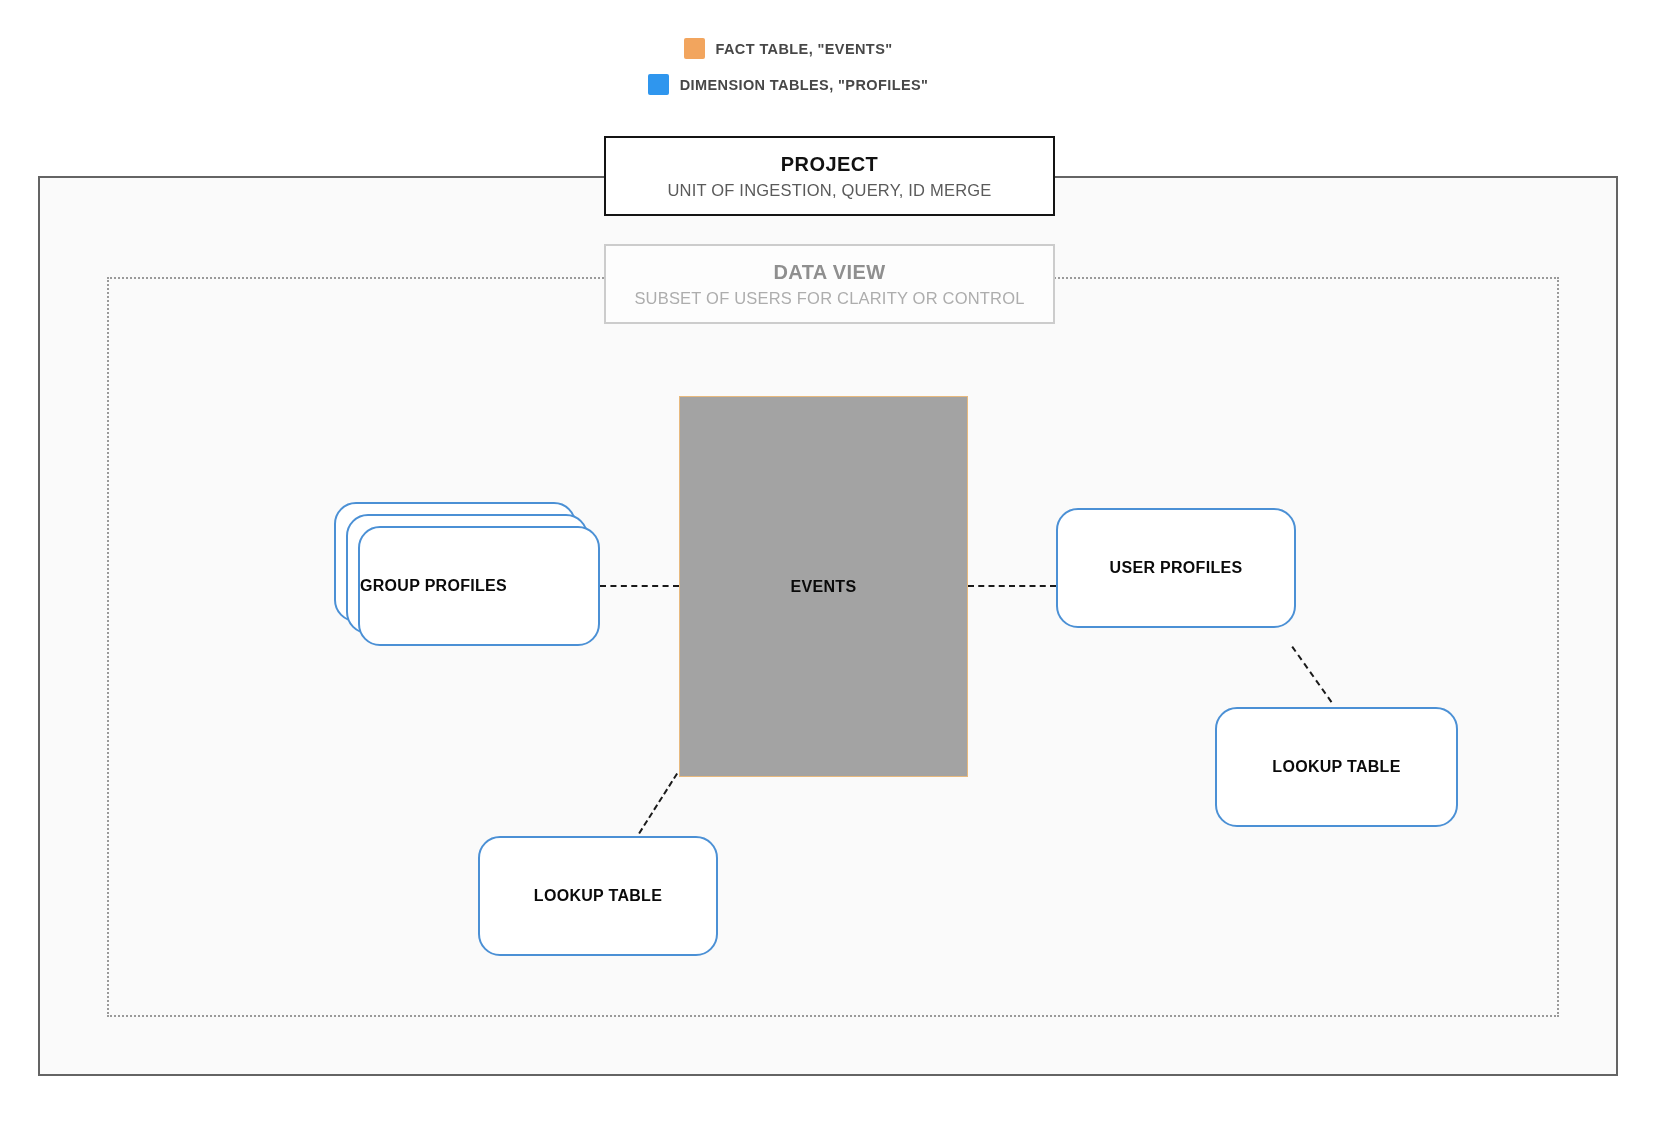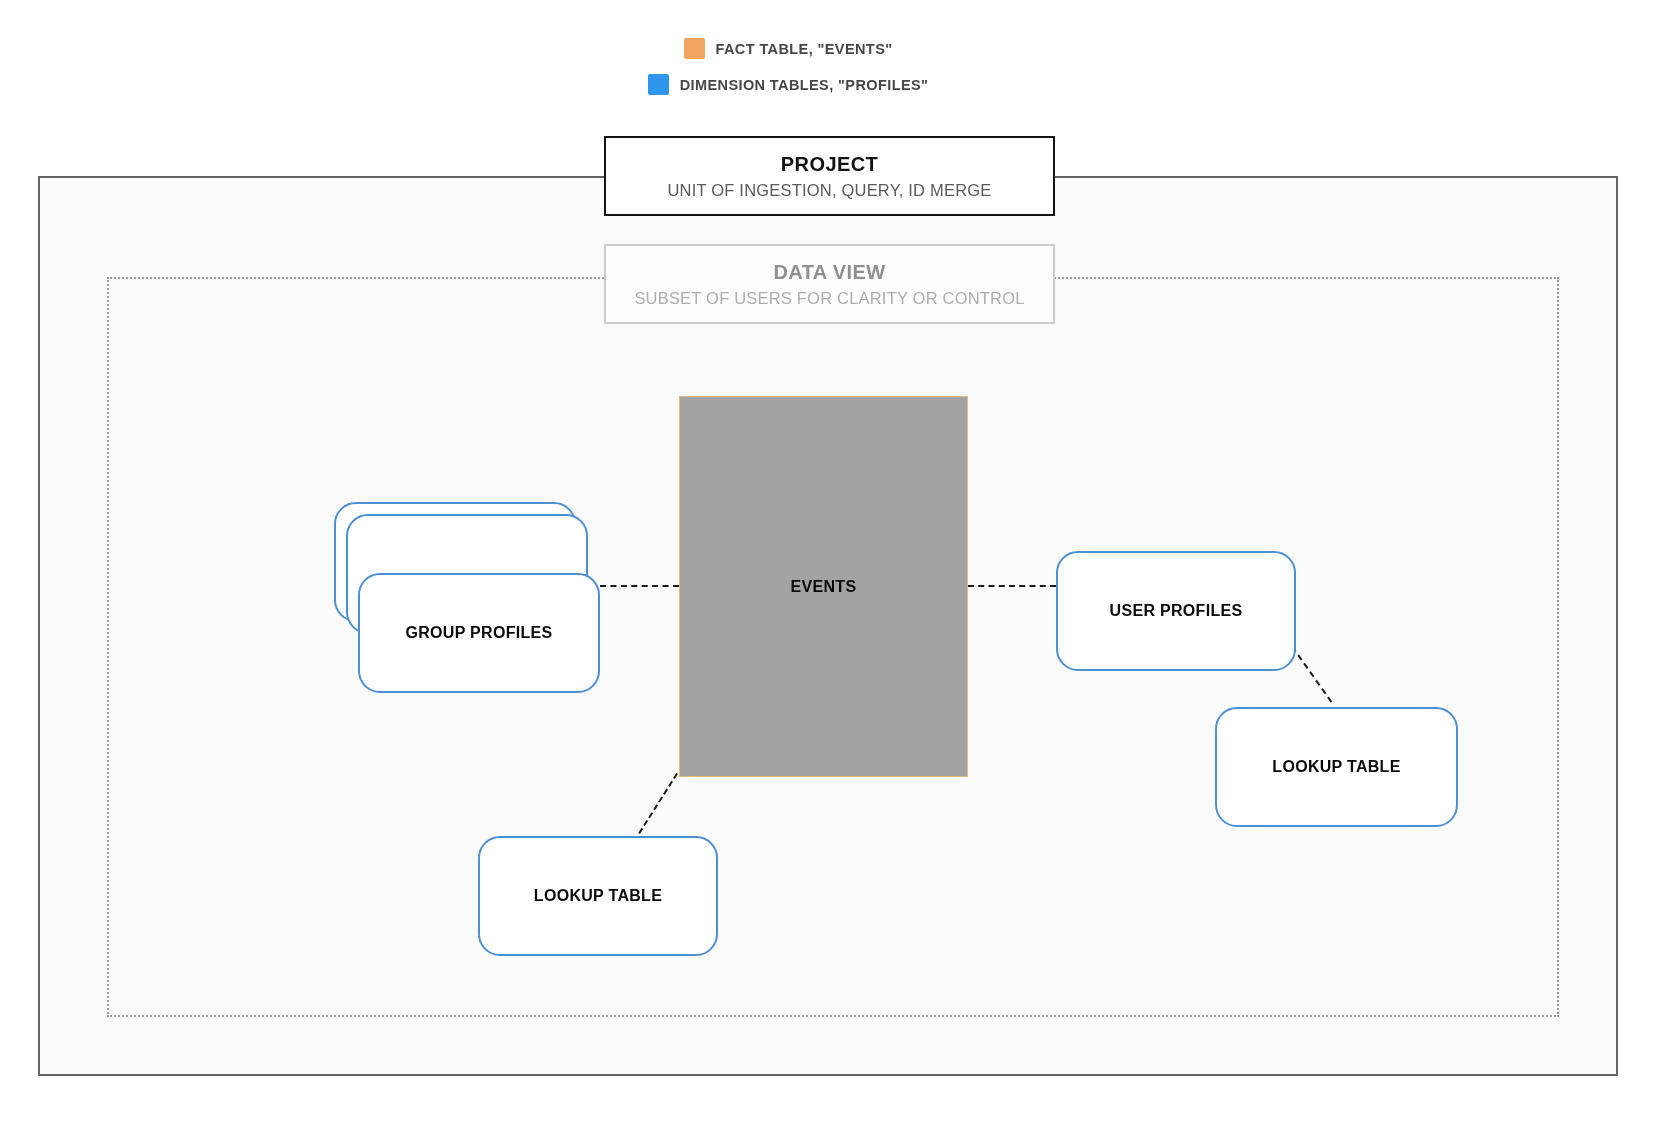--- a/index.html
+++ b/index.html
@@ -147,26 +147,26 @@
   .stack-card {
     position: absolute;
     box-sizing: border-box;
     width: 242px;
     height: 120px;
     border: 2px solid #4b90d5;
     border-radius: 22px;
     background: #ffffff;
     z-index: 1;
   }
-  .user-profiles { left: 1056px; top: 551px; text-align: center; }
+  .user-profiles { left: 1056px; top: 508px; text-align: center; }
   .lookup-right  { left: 1215px; top: 707px; width: 243px; }
   .lookup-left   { left: 478px;  top: 836px; }
   .group-card-back  { left: 334px; top: 502px; }
   .group-card-mid   { left: 346px; top: 514px; }
-  .group-card-front { left: 358px; top: 526px; display: flex; align-items: center; justify-content: center; z-index: 2; margin-top: 47px; }
+  .group-card-front { left: 358px; top: 526px; display: flex; align-items: center; z-index: 2; }
 
   
   .edge {
     position: absolute;
     height: 0;
     border-top: 2.5px dashed #1a1a1a;
     z-index: 1;
     transform-origin: 0 0;
   }
   .edge-gp-ev { left: 600px; top: 585px; width: 79px; }

